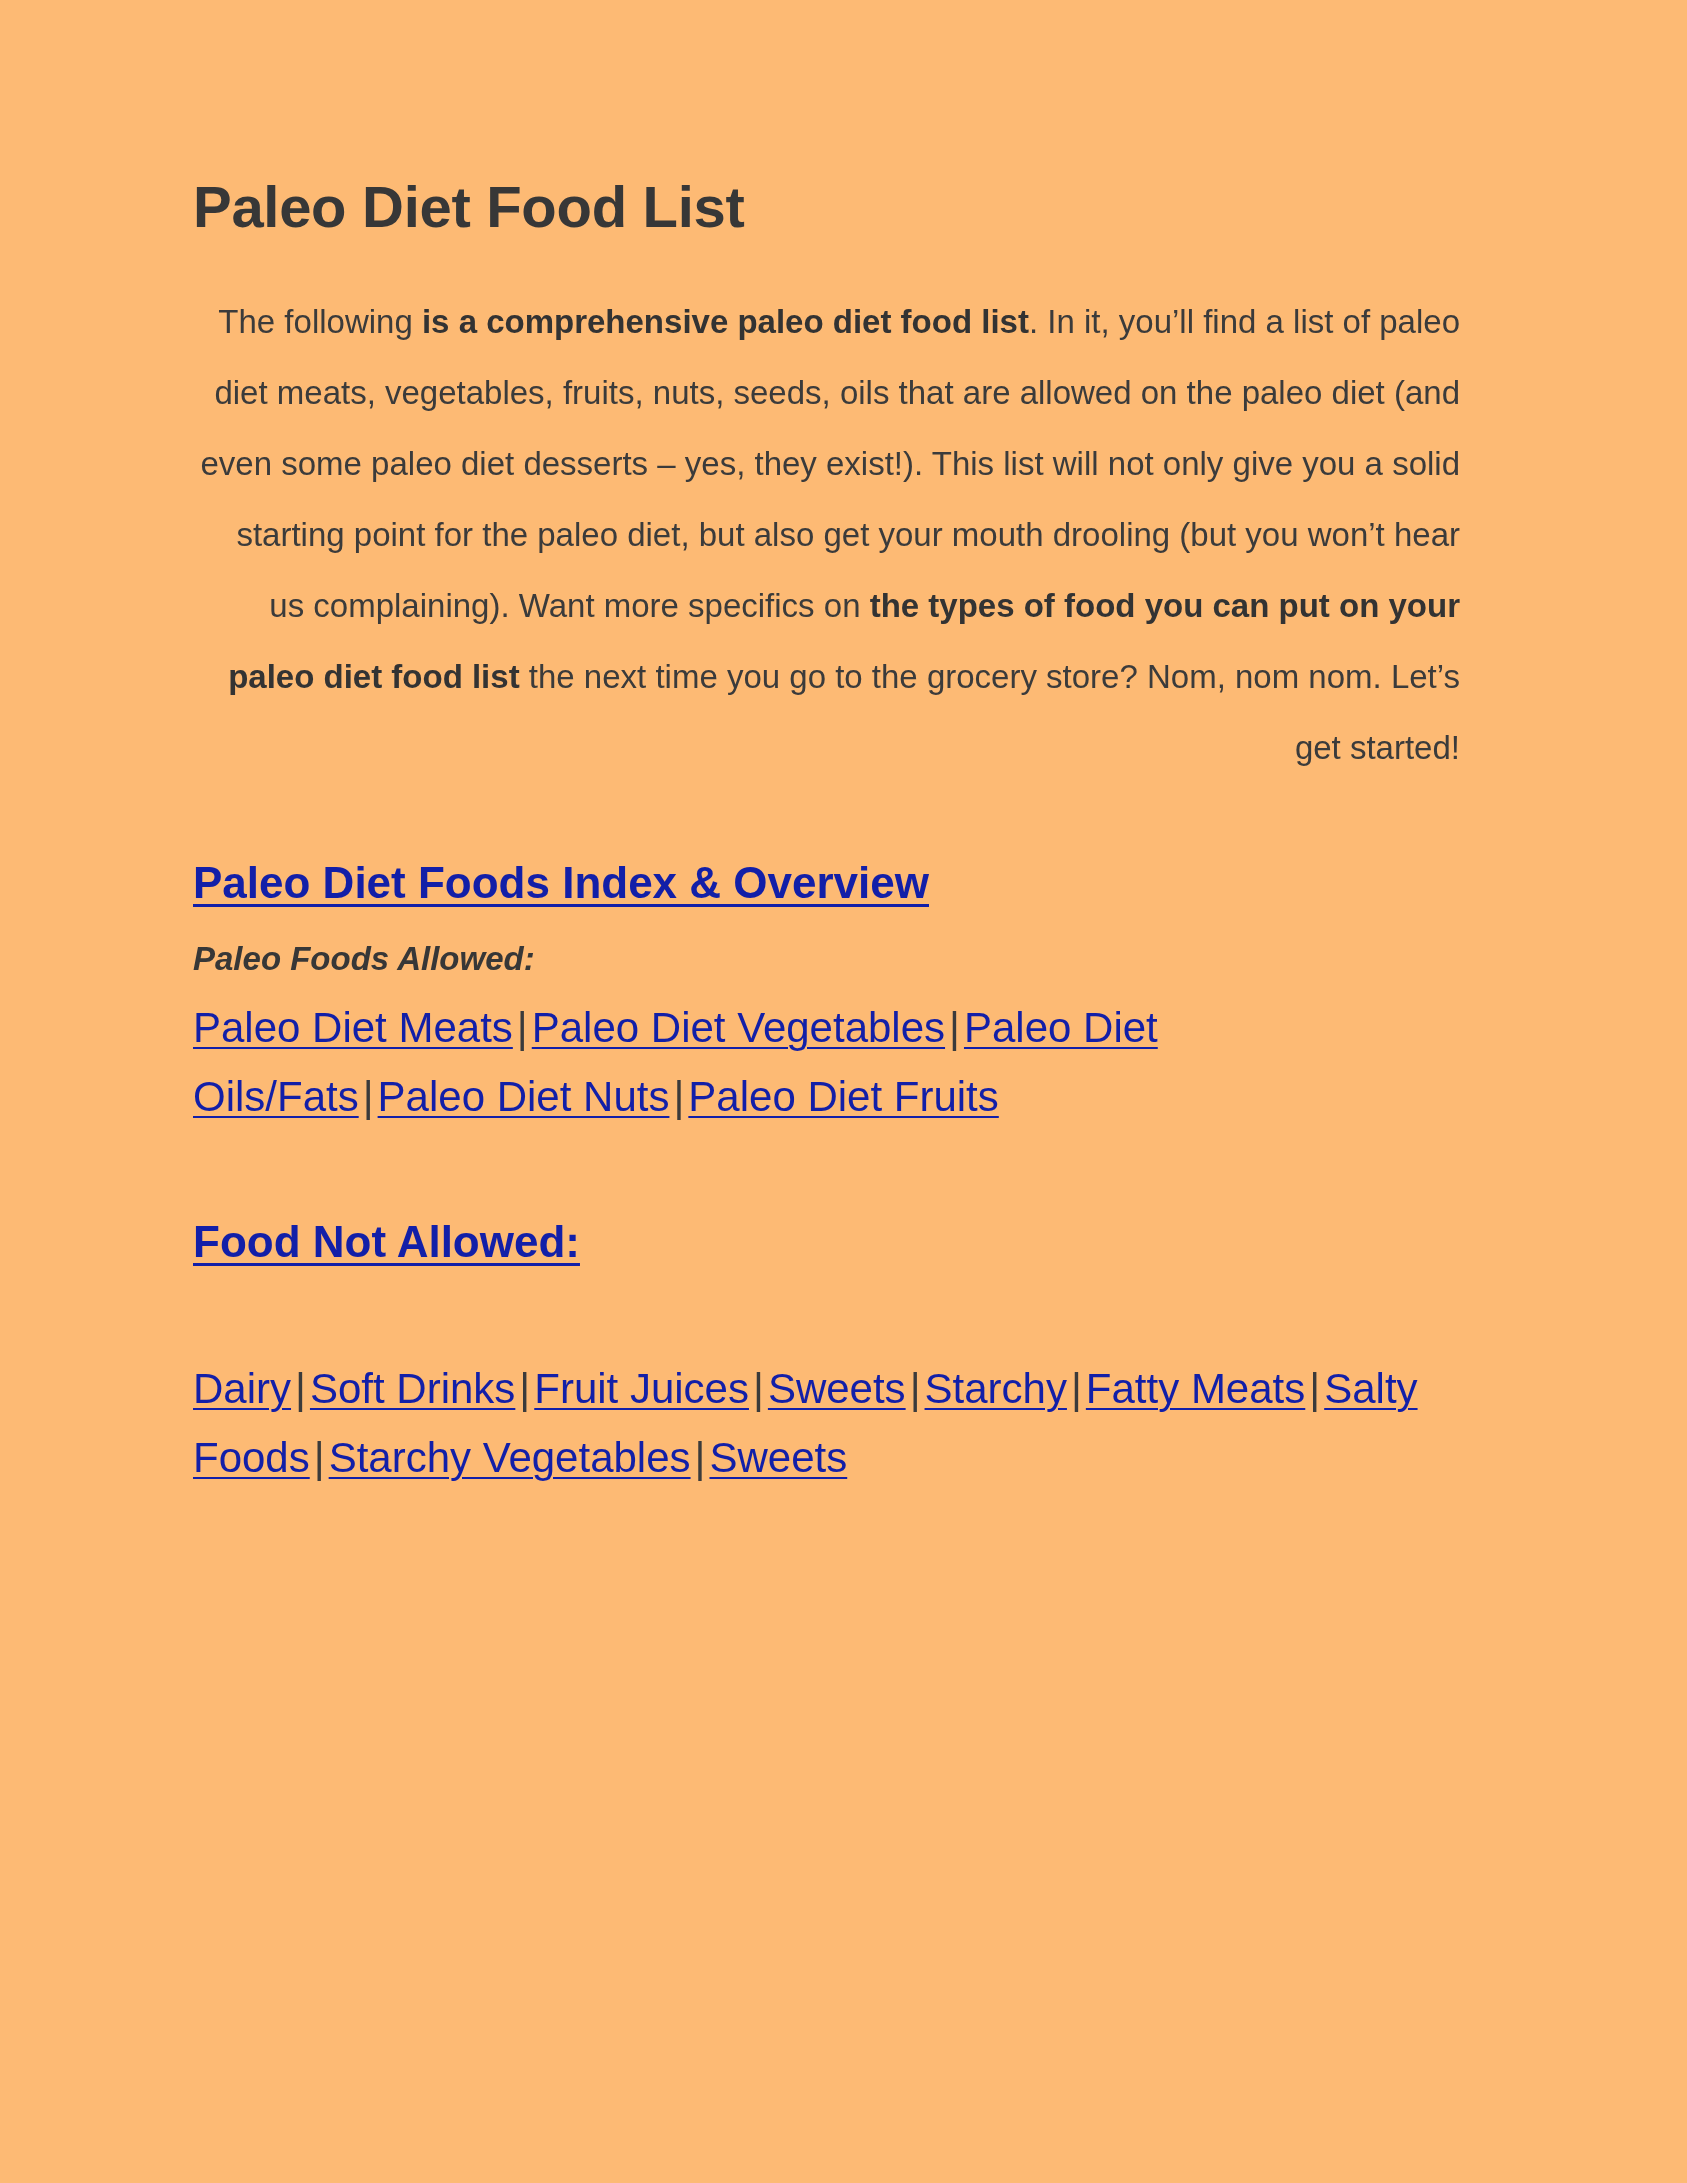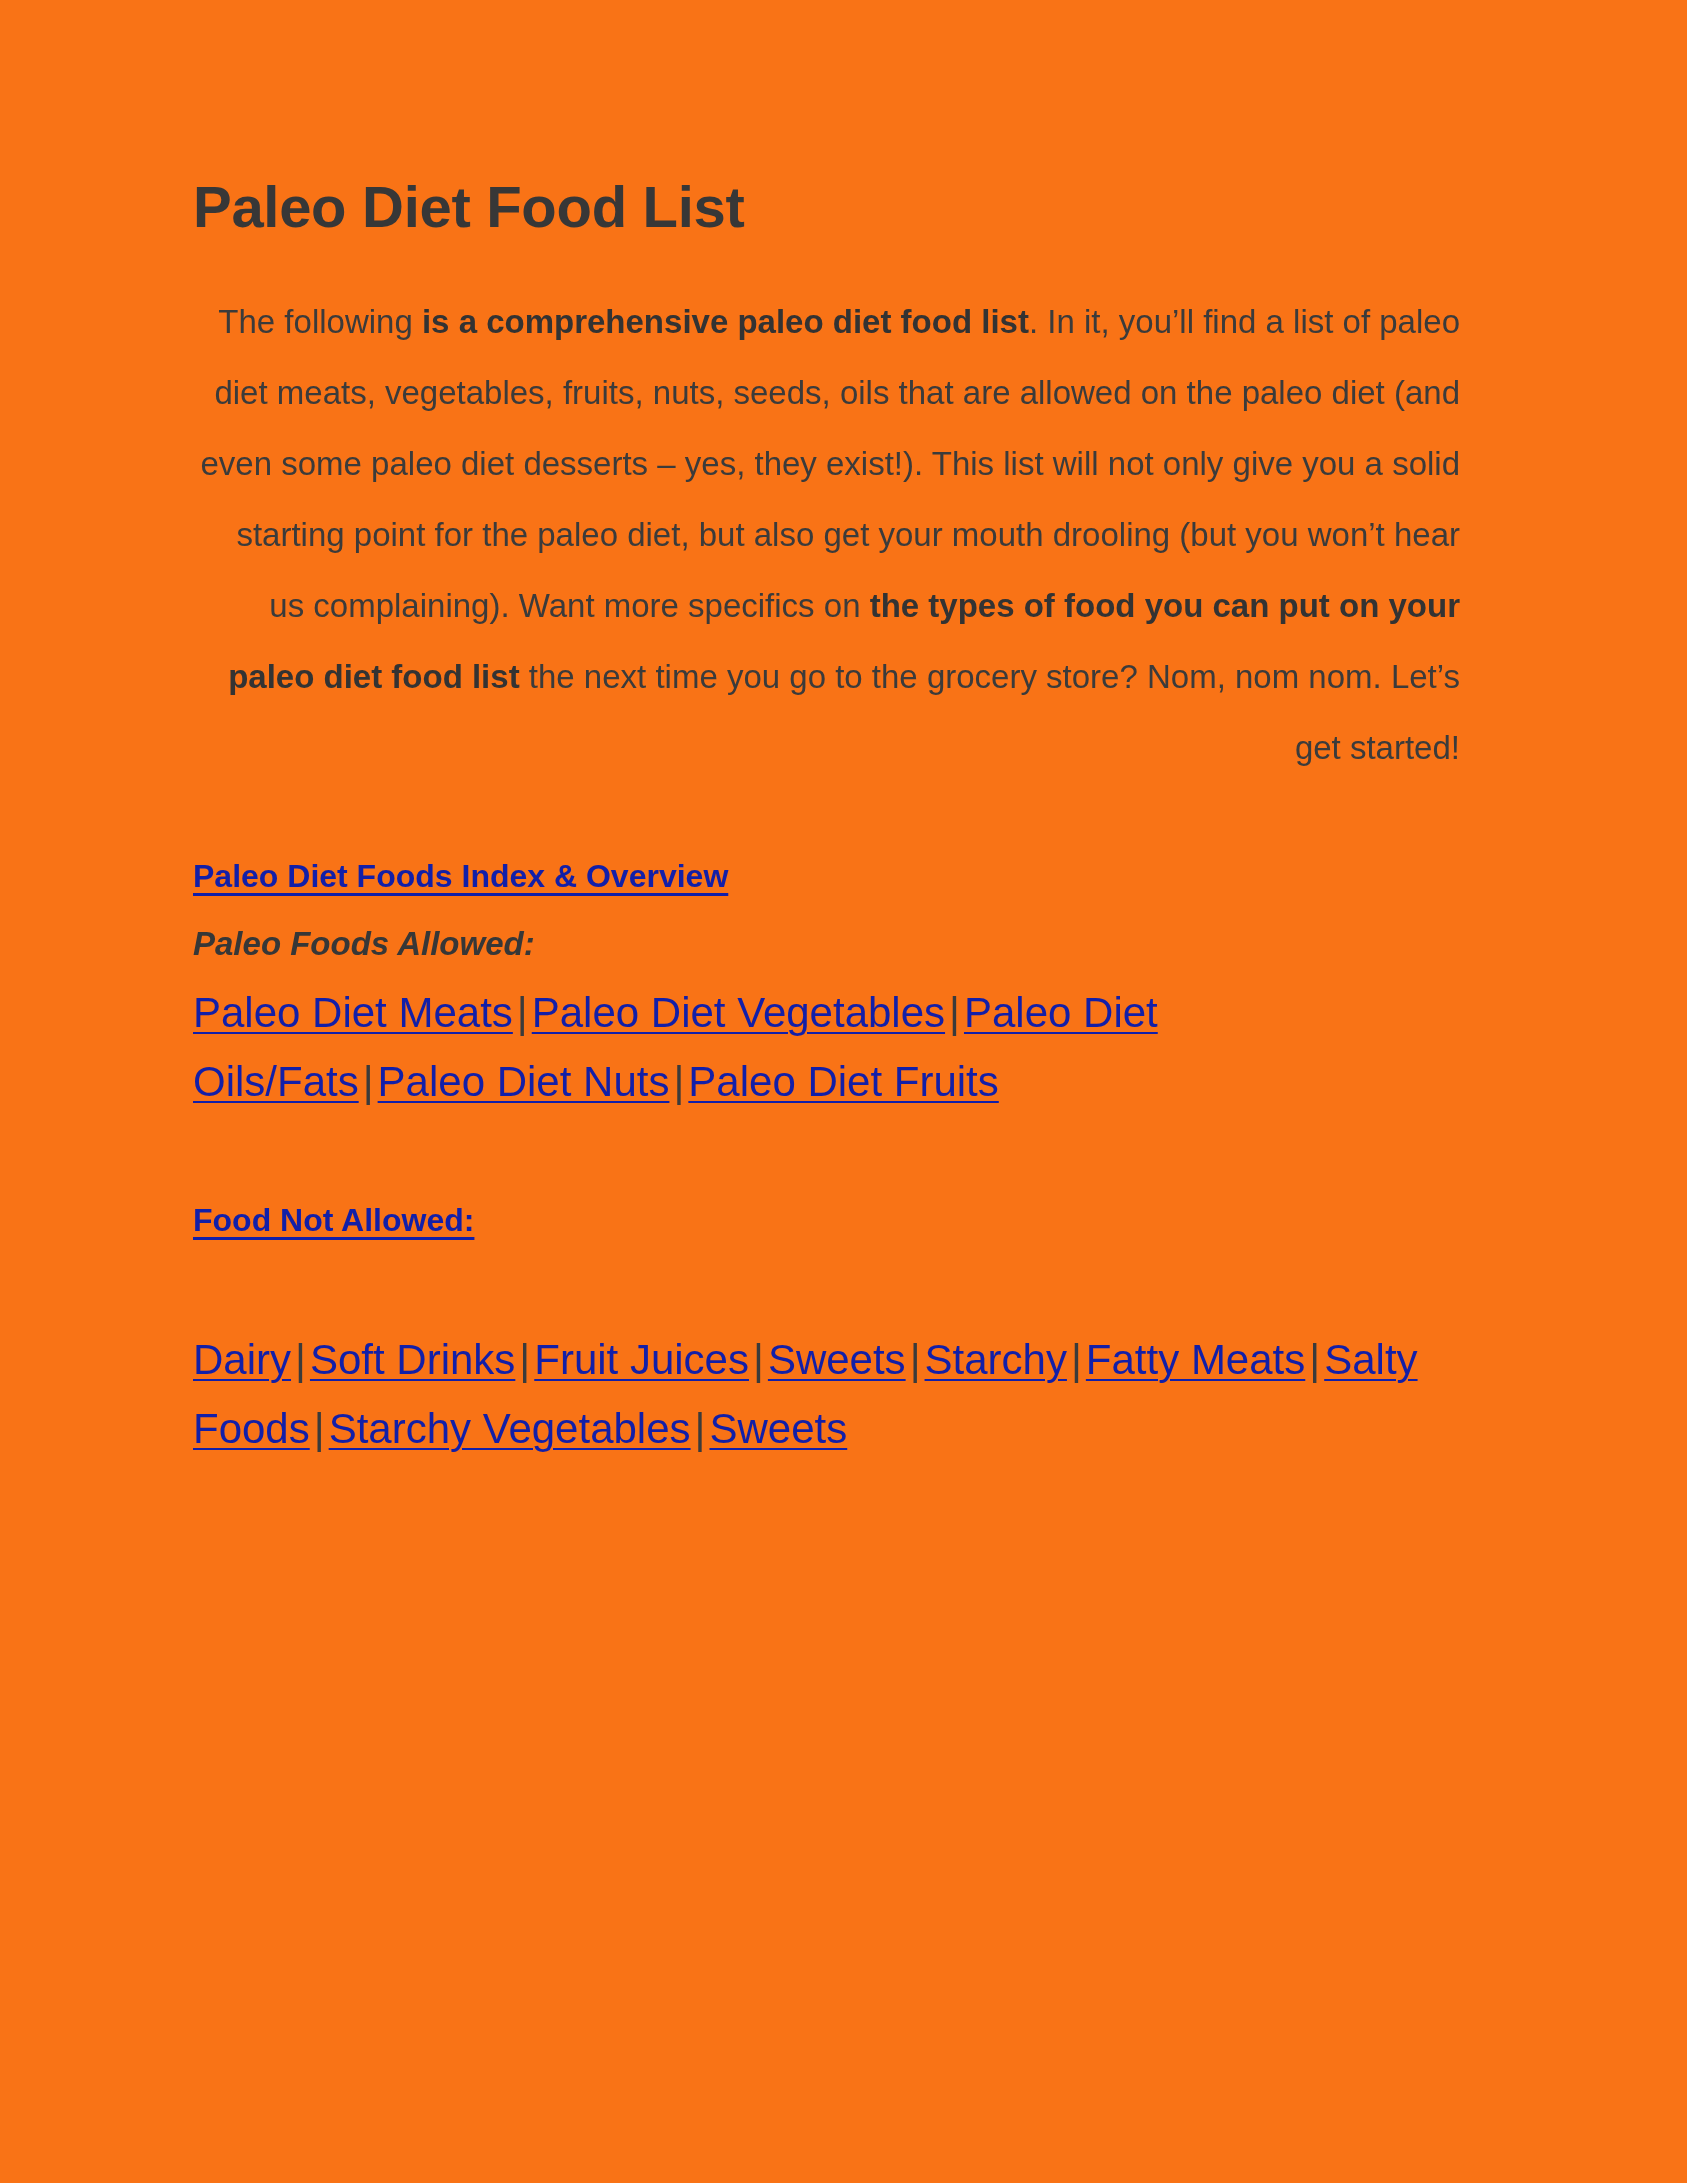--- a/index.html
+++ b/index.html
@@ -11,21 +11,21 @@
     width: 1687px;
     height: 2183px;
     font-family: "Liberation Sans", sans-serif;
     -webkit-font-smoothing: antialiased;
   }
 
   .page {
     box-sizing: border-box;
     width: 1687px;
     height: 2183px;
-    background: #f97316;
+    background: #fdba74;
     padding: 0;
     position: relative;
   }
 
   .content {
     position: absolute;
     left: 193px;
     top: 177px;
     width: 1277px;
   }
@@ -53,21 +53,21 @@
     font-weight: bold;
     color: #333333;
   }
 
   .spacer-lg { height: 74px; }
   .spacer-md { height: 29px; }
   .spacer-sm { height: 14.6px; }
   .spacer-xl { height: 85px; }
 
   .section-heading-link {
-    font-size: 32px;
+    font-size: 44px;
     font-weight: bold;
     color: #121fa8;
     text-decoration: underline;
     text-underline-offset: 6px;
     text-decoration-thickness: 2.6px;
     line-height: 1.2;
     display: inline-block;
     cursor: pointer;
   }
 

